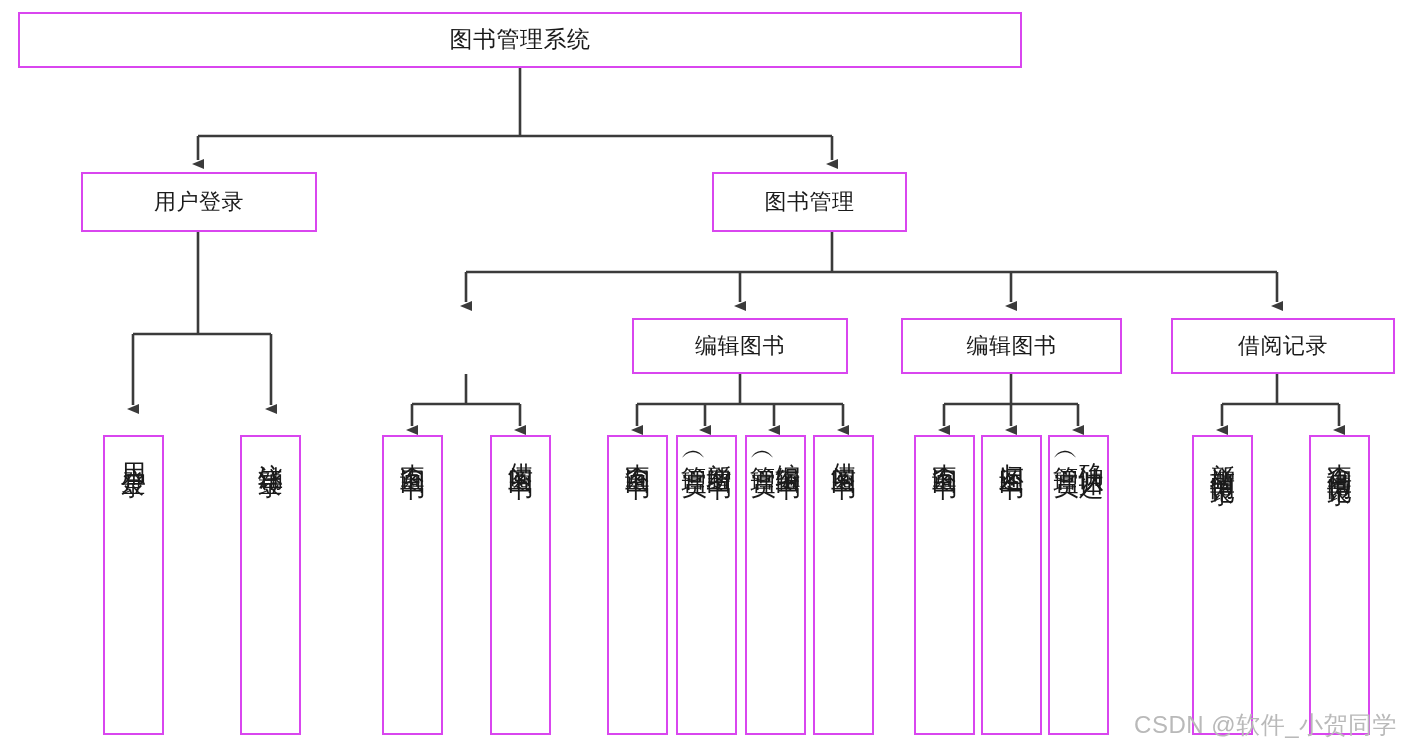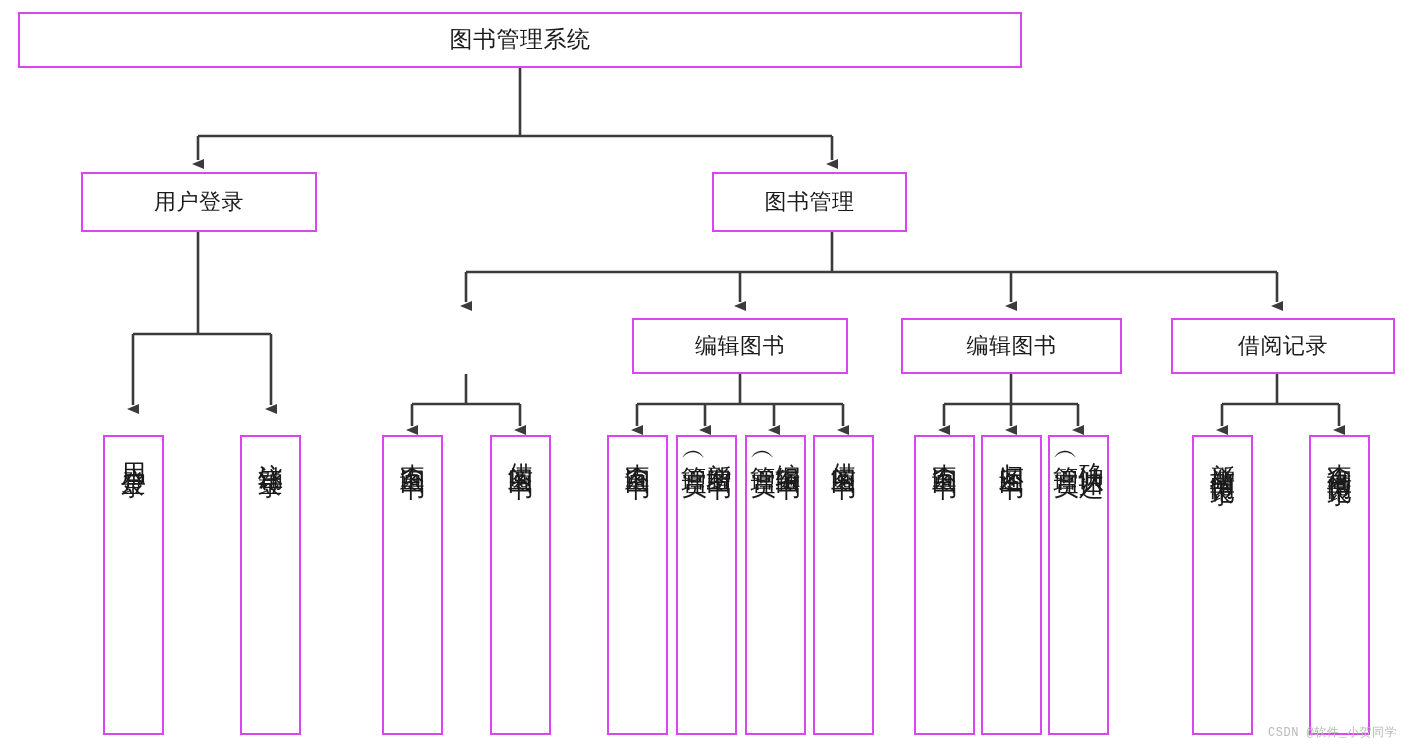--- a/index.html
+++ b/index.html
@@ -60,26 +60,25 @@
     text-orientation: upright;
     font-size: 25px;
     line-height: 1.0;
     letter-spacing: 4px;
     text-align: left;
   }
   .watermark {
     position: absolute;
     right: 8px;
     bottom: 6px;
-    font-size: 12px;
+    font-size: 24px;
     color: #b9b9b9;
     letter-spacing: 0.5px;
     white-space: nowrap;
     user-select: none;
-    font-family: Liberation Mono, monospace;
   }
 </style>
 </head>
 <body>
 
 <div id="canvas">
 
   <svg id="edges" viewBox="0 0 1405 747" width="1405" height="747" xmlns="http://www.w3.org/2000/svg">
     <defs>
       <marker id="arrow" markerWidth="10" markerHeight="12" refX="1" refY="6" orient="auto" markerUnits="userSpaceOnUse">

